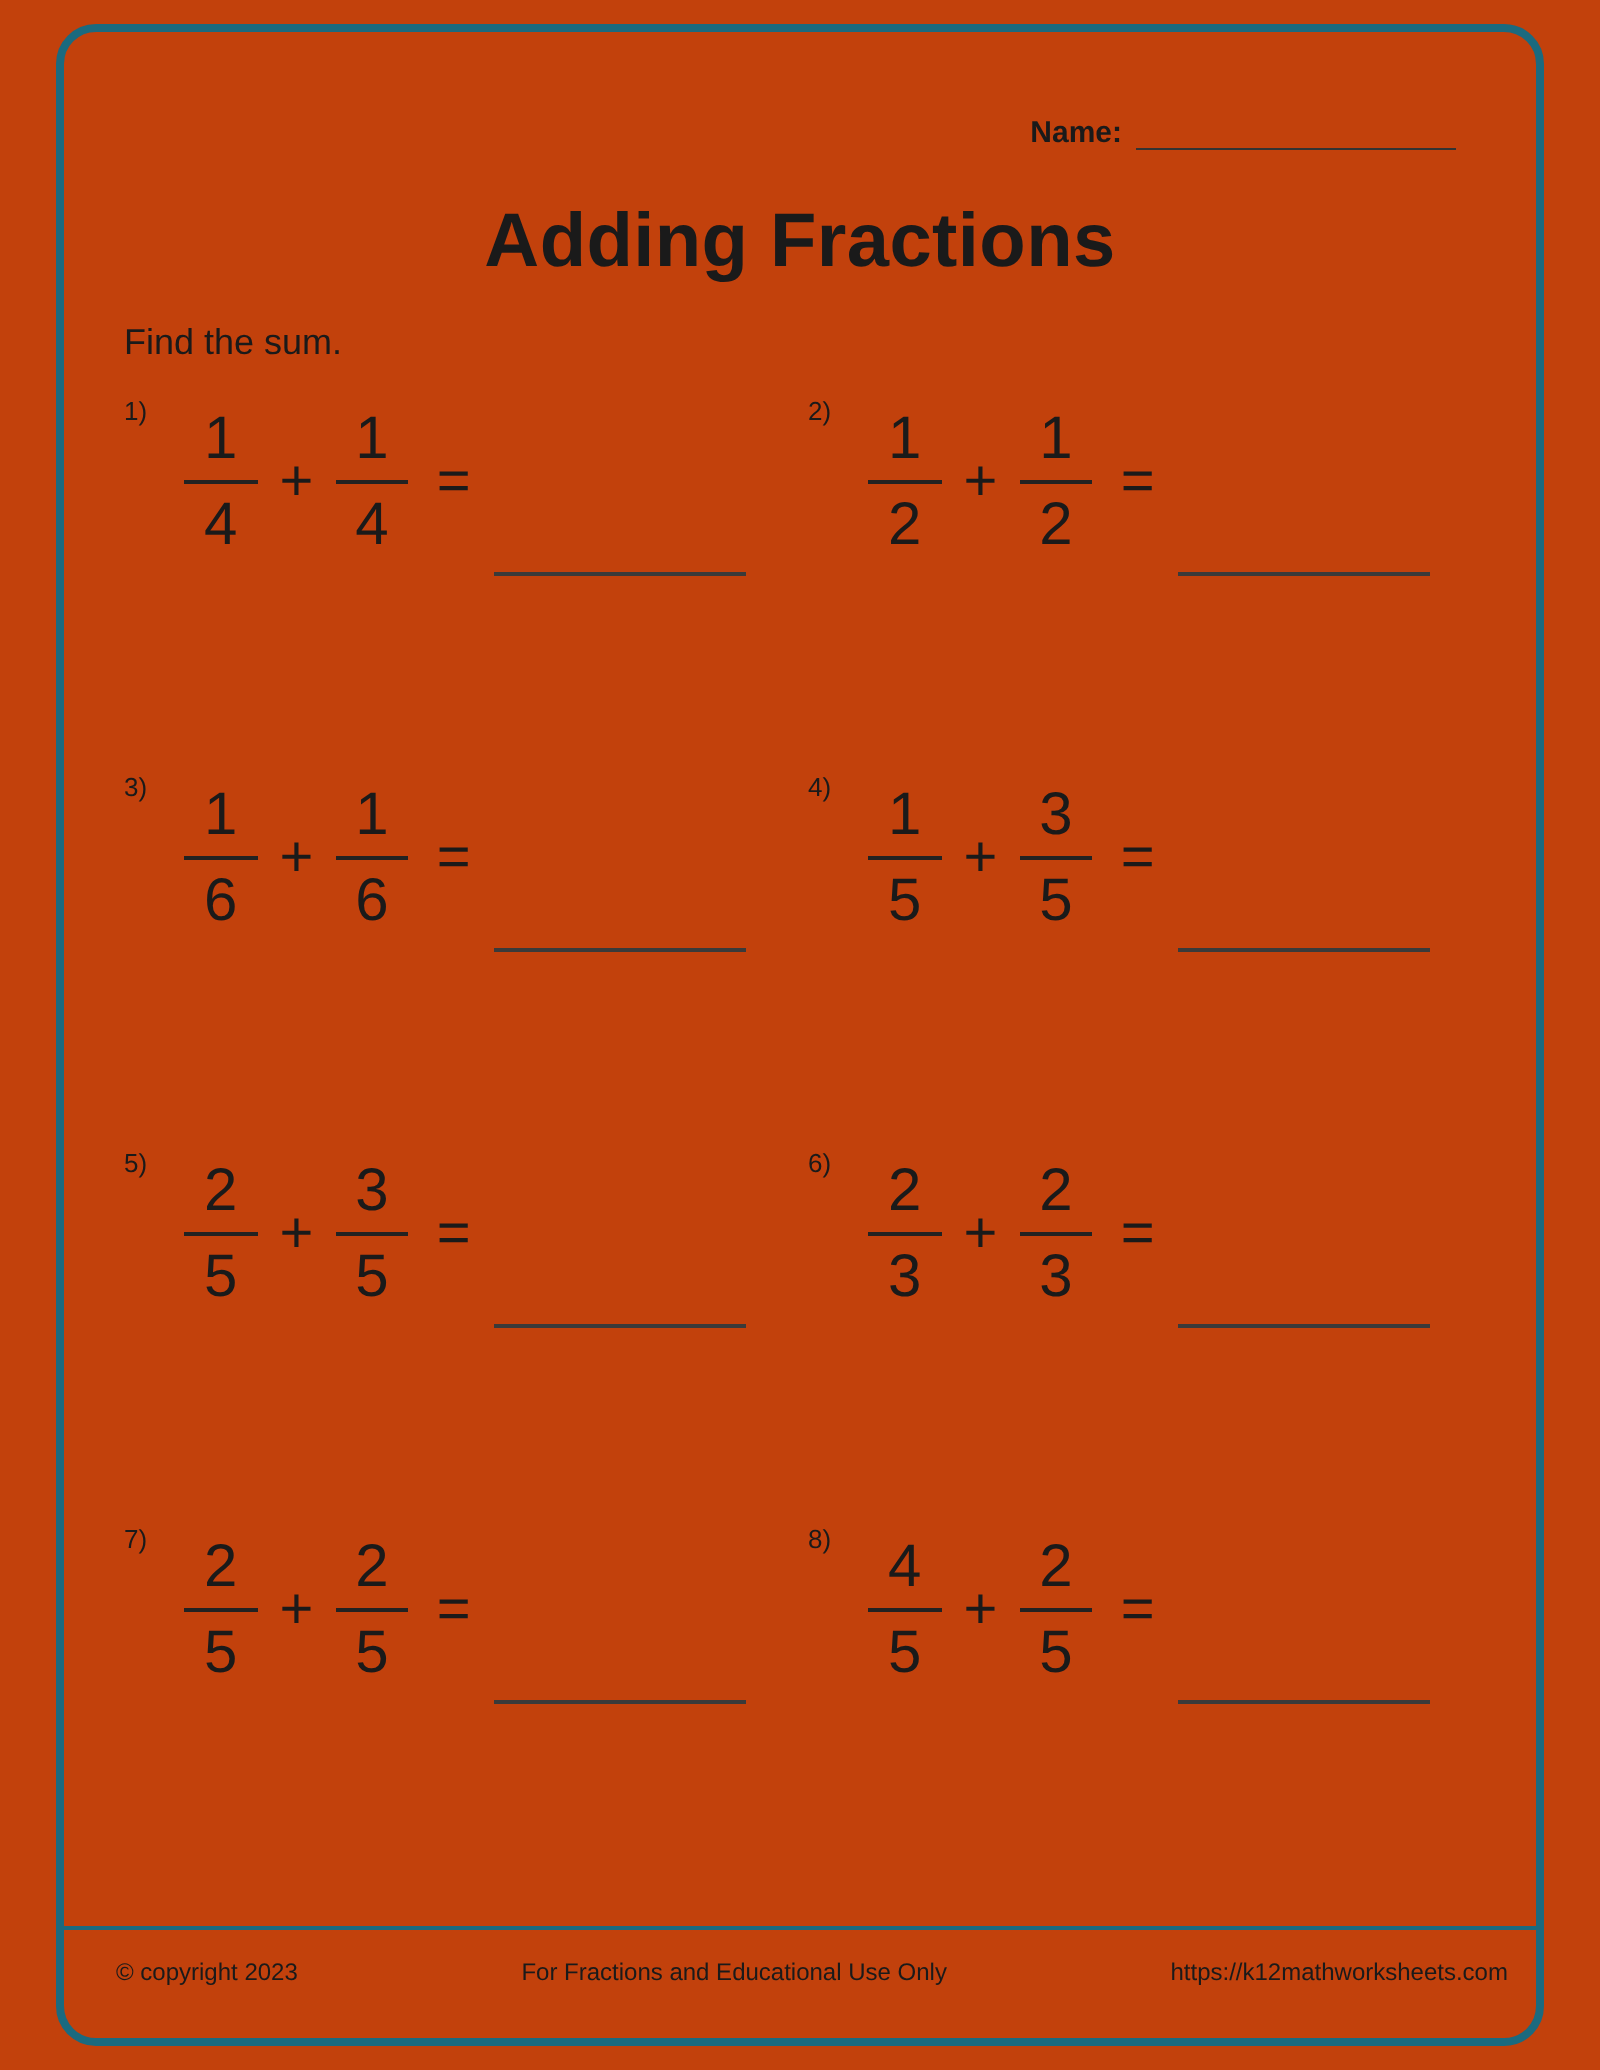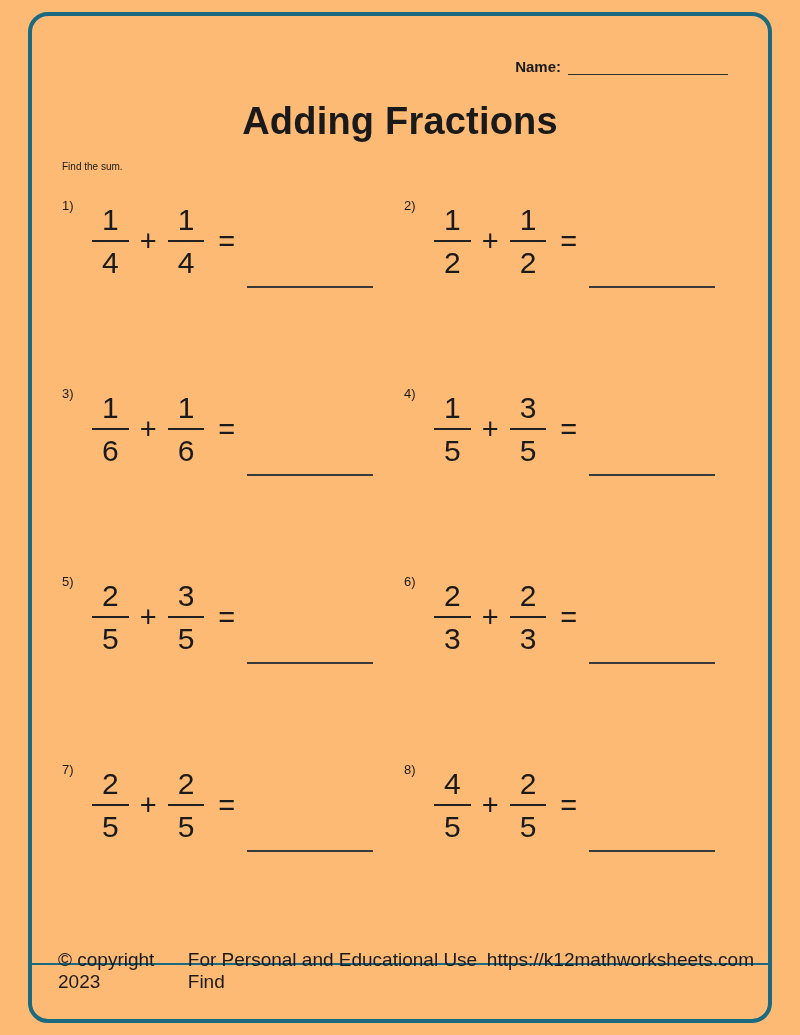--- a/index.html
+++ b/index.html
@@ -5,21 +5,21 @@
   * { box-sizing: border-box; }
   html, body { margin: 0; padding: 0; background: #ffffff; }
   body {
     font-family: "Liberation Sans", "DejaVu Sans", sans-serif;
     color: #1a1a1a;
   }
   .sheet {
     position: relative;
     width: 800px;
     height: 1035px;
-    background: #fdba74;
+    background: #c2410c;
     overflow: hidden;
   }
   .frame {
     position: absolute;
     left: 28px; right: 28px; top: 12px; bottom: 12px;
     border: 4px solid var(--frame, #1b6a7f);
     border-radius: 20px;
     pointer-events: none;
   }
   .name-row {
@@ -42,21 +42,21 @@
     top: 100px; left: 0;
     width: 100%;
     text-align: center;
     font-size: 38px;
     font-weight: 700;
     letter-spacing: 0.2px;
   }
   .instruction {
     position: absolute;
     top: 161px; left: 62px;
-    font-size: 10px;
+    font-size: 18px;
   }
   .problems {
     position: absolute;
     top: 194px; left: 60px;
     display: grid;
     grid-template-columns: 342px 342px;
     grid-auto-rows: 188px;
   }
   .problem {
     position: relative;
@@ -96,21 +96,21 @@
     position: absolute;
     left: 32px; right: 32px; bottom: 70px;
     border-top: 2px solid var(--frame, #1b6a7f);
   }
   .footer {
     position: absolute;
     left: 58px; right: 46px; bottom: 42px;
     display: flex;
     justify-content: space-between;
     align-items: flex-start;
-    font-size: 19px;
+    font-size: 12px;
   }
 </style>
 </head>
 <body>
 
 <div class="sheet">
   <div class="frame"></div>
 
   <div class="name-row">
     <span>Name:</span>
@@ -256,16 +256,16 @@
         <span class="op eq">=</span>
         <span class="blank"></span>
       </div>
     </div>
 
   </div>
 
   <div class="footer-line"></div>
   <div class="footer">
     <span>© copyright 2023</span>
-    <span>For Personal and Educational Use Find</span>
+    <span>For Fractions and Educational Use Only</span>
     <span>https://k12mathworksheets.com</span>
   </div>
 </div>
 
 </body></html>

